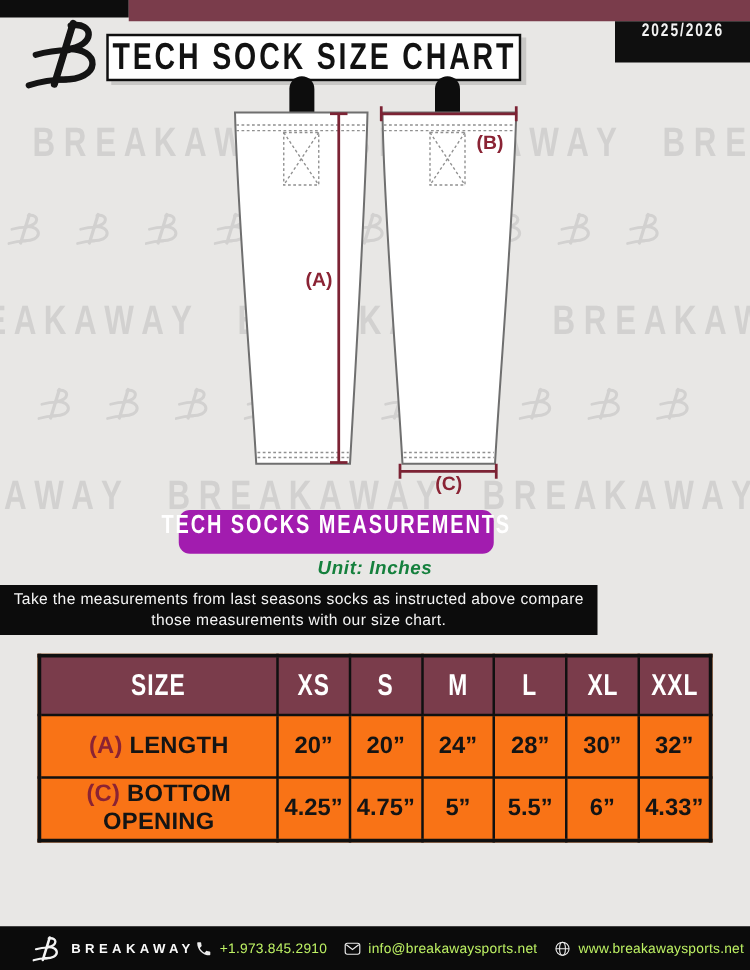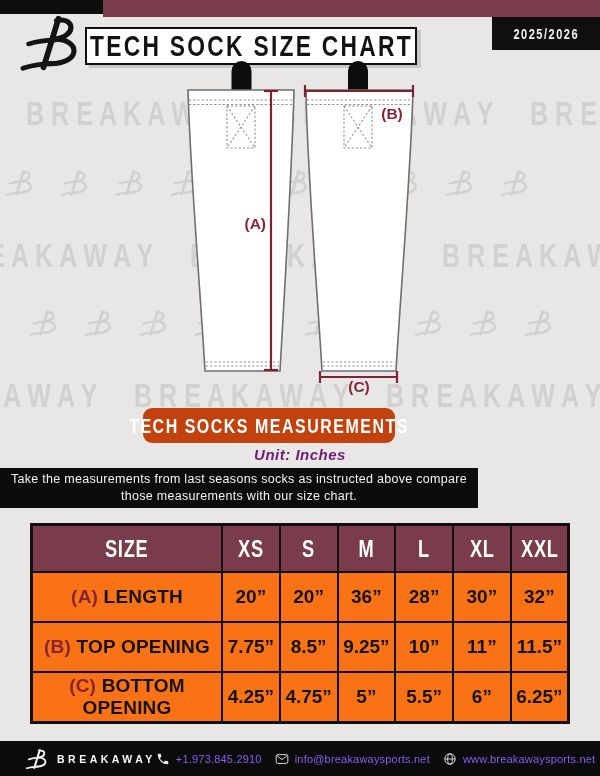--- a/index.html
+++ b/index.html
@@ -18,21 +18,21 @@
   .brand-logo-top{left:20px;top:13px;width:62px;height:60px;color:#141414;}
   .title-banner{
     left:85px;top:27px;width:332px;height:38px;background:#ffffff;
     border:2.5px solid #0f0f0f;box-sizing:border-box;
     box-shadow:4px 3px 0 #c9c8c6;
     display:flex;align-items:flex-end;justify-content:center;
   }
   .title-banner .cond{font-size:30px;font-weight:700;letter-spacing:3px;color:#121212;}
   .year-box{
     left:492px;top:17px;width:108px;height:33px;background:#0f0f0f;
-    display:flex;align-items:center;justify-content:center;
+    display:flex;align-items:flex-start;justify-content:center;
   }
   .year-box .cond{font-size:14.5px;font-weight:700;letter-spacing:2px;color:#f2f2f2;}
 
   
   .wm-text-row{
     display:flex;gap:48px;color:#d2d1d0;font-weight:700;font-size:33px;
     transform:scaleX(0.76);transform-origin:left center;white-space:nowrap;
     line-height:1;user-select:none;
   }
   .wm-row1{left:26px;top:97px;}
@@ -42,27 +42,27 @@
   .logo-row svg{width:28px;height:30px;flex:0 0 auto;}
   .lrow1{left:6px;top:168px;}
   .lrow2{left:30px;top:308px;}
 
   
   .diagram{left:0;top:0;width:600px;height:440px;pointer-events:none;}
   .diagram text{font-family:"Liberation Sans",sans-serif;font-weight:700;font-size:15.5px;fill:#8a2334;}
 
   
   .meas-banner{
-    left:143px;top:408px;width:252px;height:35px;background:#c2410c;border-radius:9px;
-    display:flex;align-items:center;justify-content:center;
+    left:143px;top:408px;width:252px;height:35px;background:#a21caf;border-radius:9px;
+    display:flex;align-items:flex-start;justify-content:center;
   }
   .meas-banner .cond{font-size:21px;font-weight:700;letter-spacing:2px;color:#ffffff;}
   .unit-line{
     left:0;top:446px;width:600px;text-align:center;
-    font-style:italic;font-weight:600;font-size:15px;color:#701a75;letter-spacing:0.5px;
+    font-style:italic;font-weight:600;font-size:15px;color:#15803d;letter-spacing:0.5px;
   }
   .instruction-bar{
     left:0;top:468px;width:478px;height:40px;background:#0c0c0c;
     display:flex;align-items:center;justify-content:center;
   }
   .instruction-bar div{
     max-width:540px;text-align:center;color:#f4f4f4;font-size:12.5px;line-height:17px;letter-spacing:0.3px;
   }
 
   
@@ -80,21 +80,21 @@
 
   
   .footer-bar{
     left:0;top:741px;width:600px;height:35px;background:#0b0b0b;
     display:flex;align-items:center;box-sizing:border-box;padding:0 10px 0 26px;
   }
   .footer-brand{display:flex;align-items:center;gap:9px;color:#f3f3f3;}
   .footer-brand svg{width:22px;height:24px;}
   .footer-brand span{font-size:10.5px;font-weight:700;letter-spacing:3.5px;color:#fafafa;}
   .footer-contacts{margin-left:auto;display:flex;align-items:center;gap:13px;}
-  .contact-item{display:flex;align-items:center;gap:6px;color:#8b5cf6;}
+  .contact-item{display:flex;align-items:center;gap:6px;color:#bef264;}
   .contact-item svg{width:14px;height:14px;flex:0 0 auto;}
   .contact-item span{font-size:11px;letter-spacing:0.2px;}
 </style>
 </head>
 <body>
 
 <svg width="0" height="0" style="position:absolute">
   <defs>
     <g id="blogo" fill="none" stroke="currentColor" stroke-linecap="round">
       <path d="M40 6 L24 58" stroke-width="6"></path>
@@ -265,46 +265,35 @@
       <th><span class="cond">L</span></th>
       <th><span class="cond">XL</span></th>
       <th><span class="cond">XXL</span></th>
     </tr>
     <tr>
       <td class="row-label">
         <span class="prefix">(A)</span>&nbsp;<span>LENGTH</span>
       </td>
       <td>20”</td>
       <td>20”</td>
-      <td>36”</td>
+      <td>24”</td>
       <td>28”</td>
       <td>30”</td>
       <td>32”</td>
-    </tr>
-    <tr>
-      <td class="row-label">
-        <span class="prefix">(B)</span>&nbsp;<span>TOP OPENING</span>
-      </td>
-      <td>7.75”</td>
-      <td>8.5”</td>
-      <td>9.25”</td>
-      <td>10”</td>
-      <td>11”</td>
-      <td>11.5”</td>
     </tr>
     <tr>
       <td class="row-label">
         <span class="prefix">(C)</span>&nbsp;<span>BOTTOM OPENING</span>
       </td>
       <td>4.25”</td>
       <td>4.75”</td>
       <td>5”</td>
       <td>5.5”</td>
       <td>6”</td>
-      <td>6.25”</td>
+      <td>4.33”</td>
     </tr>
   </tbody>
     </table>
 
   <div class="abs footer-bar">
     <div class="footer-brand">
       <svg viewBox="0 0 64 64">
           <use href="#blogo"></use>
         </svg>
       <span>BREAKAWAY</span>

